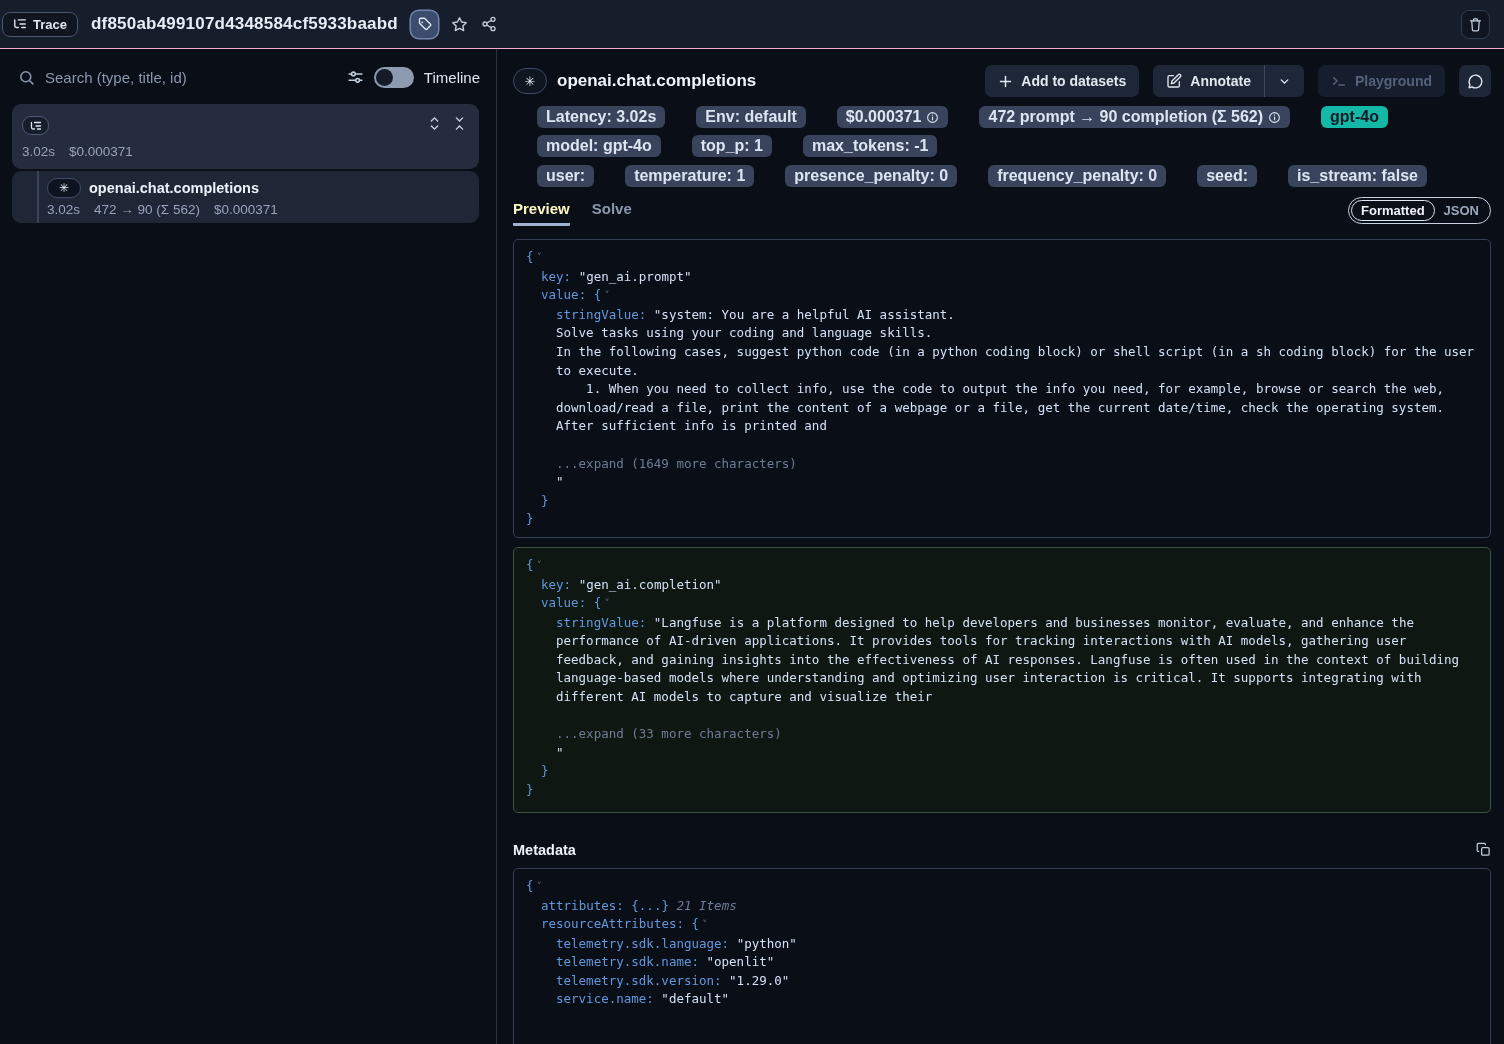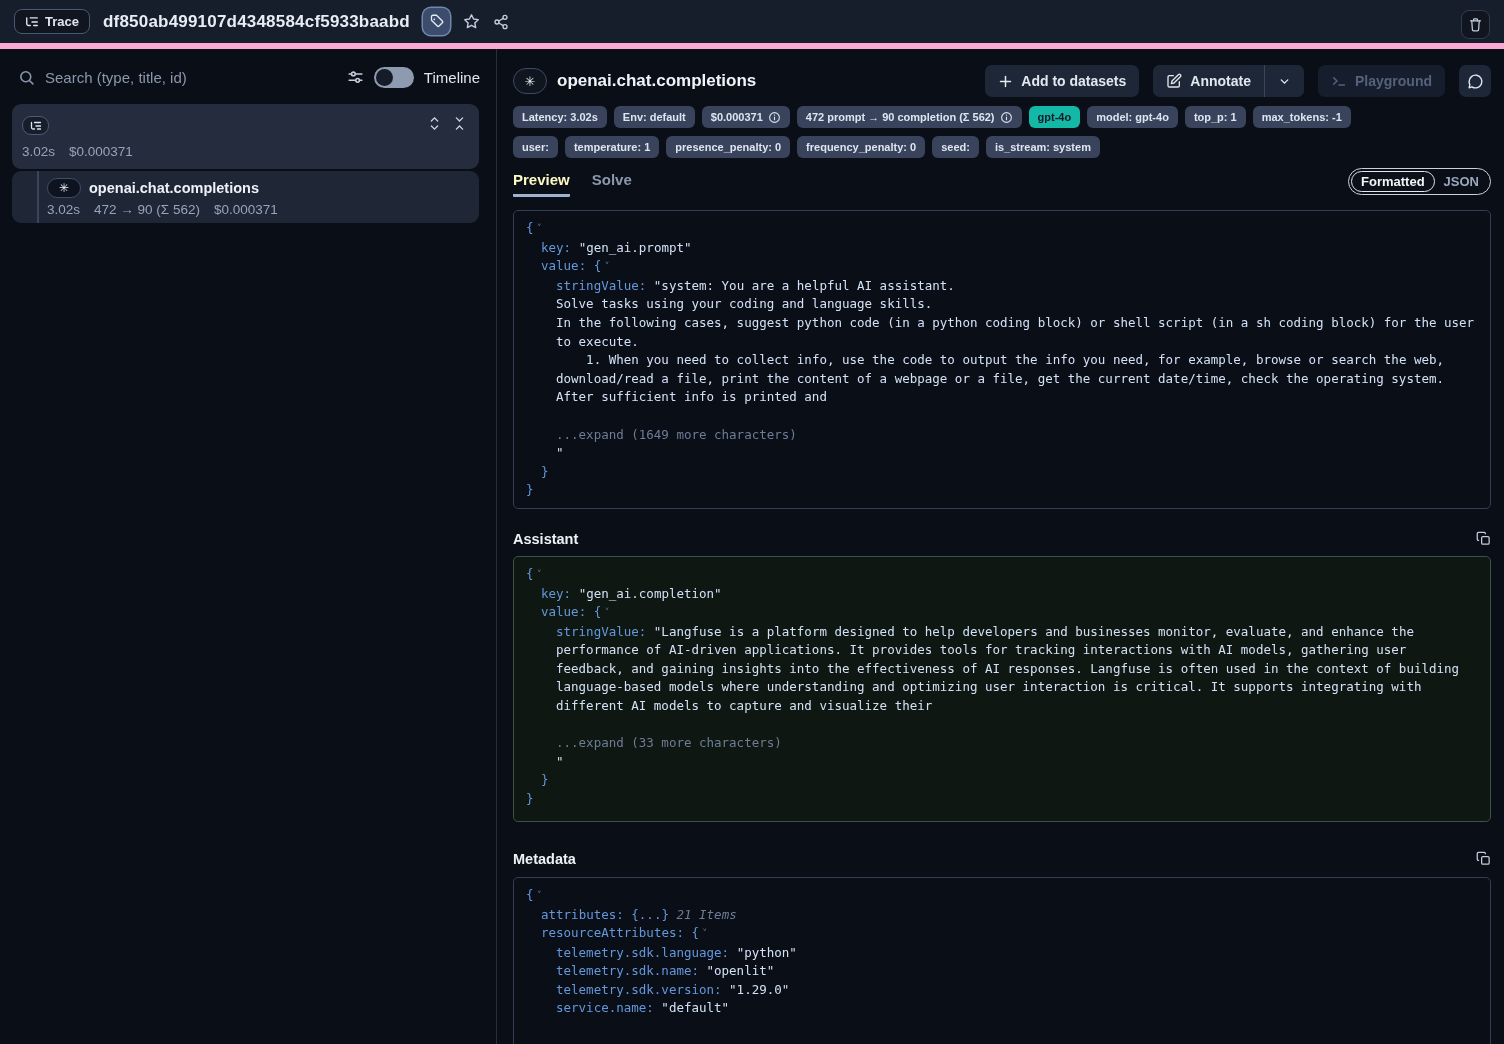--- a/index.html
+++ b/index.html
@@ -7,22 +7,22 @@
   body {
     background:#0a0e17; color:#eef2f8;
     font-family:"Liberation Sans", sans-serif;
     position:relative;
   }
   svg { display:block; }
 
   
   #topbar {
     position:absolute; top:0; left:0; width:1504px; height:49px;
-    background:#161d2b; border-bottom:6px solid #f9a8d4;
-    display:flex; align-items:center; padding:0 14px; gap:13px;
+    background:#161d2b; border-bottom:1px solid #f9a8d4;
+    display:flex; align-items:center; padding:0 2px; gap:13px;
   }
   .trace-pill {
     display:flex; align-items:center; gap:6px;
     border:1px solid #4a5872; background:#10151f; color:#dfe6f1;
     border-radius:8px; padding:4px 10px; font-size:13px; font-weight:bold;
   }
   #trace-id { font-size:17px; font-weight:bold; color:#e8edf5; letter-spacing:.2px; }
   .icon-btn { background:none; border:none; color:#c3cedd; cursor:pointer; display:flex; align-items:center; justify-content:center; }
   .tag-btn {
     width:27px; height:27px; border-radius:8px; background:#3b4c6c;
@@ -98,21 +98,21 @@
   .btn-group .divider { width:1px; background:#3a465e; margin:0; }
   .btn-group .chev-part { padding:0 13px; }
   .btn.disabled { background:#161e2d; color:#55627c; cursor:default; }
   .btn.square { width:32px; padding:0; justify-content:center; }
 
   #timestamp { margin-top:10px; font-size:14.5px; color:#e6ecf6; }
 
   .badge-row { display:flex; flex-wrap:wrap; gap:7px; margin-top:8px; }
   .badge {
     display:inline-flex; align-items:center; gap:5px; height:22px; padding:0 9px;
-    background:#39445c; color:#dde5f2; font-size:11px; font-weight:bold; border-radius:6px; white-space:nowrap;
+    background:#39445c; color:#dde5f2; font-size:16px; font-weight:bold; border-radius:6px; white-space:nowrap;margin-left:24px;
   }
   .badge-light { background:#14b8a6; color:#141a26; }
   .badge svg.info { width:13px; height:13px; }
 
   .tabs-row { display:flex; align-items:flex-end; margin-top:12px; height:27px; }
   .tab { font-size:15px; font-weight:600; padding-bottom:6px; cursor:pointer; }
   .tab.active { color:#fef9c3; border-bottom:3.5px solid #9fb2cf; border-radius:1px; }
   .tab.inactive { color:#8b98ae; margin-left:22px; border-bottom:3.5px solid transparent; }
   .seg-control {
     margin-left:auto; display:flex; align-items:center; height:27px;
@@ -339,21 +339,21 @@
       <span class="badge">
         <span>presence_penalty: 0</span>
       </span>
       <span class="badge">
         <span>frequency_penalty: 0</span>
       </span>
       <span class="badge">
         <span>seed:</span>
       </span>
       <span class="badge">
-        <span>is_stream: system</span>
+        <span>is_stream: false</span>
       </span>
     </div>
 
   <div class="tabs-row">
     <span class="tab active">Preview</span>
     <span class="tab inactive">Solve</span>
     <span class="seg-control">
       <span class="seg active">Formatted</span>
       <span class="seg inactive">JSON</span>
     </span>
@@ -367,29 +367,20 @@
       <div class="cl" style="padding-left: 30px;"><span class="s">Solve tasks using your coding and language skills.</span></div>
       <div class="cl" style="padding-left: 30px;"><span class="s">In the following cases, suggest python code (in a python coding block) or shell script (in a sh coding block) for the user to execute.</span></div>
       <div class="cl" style="padding-left: 30px;"><span class="s">    1. When you need to collect info, use the code to output the info you need, for example, browse or search the web, download/read a file, print the content of a webpage or a file, get the current date/time, check the operating system. After sufficient info is printed and</span></div>
       <div class="cl" style="padding-left: 30px;">&nbsp;</div>
       <div class="cl" style="padding-left: 30px;"><span class="x">...expand (1649 more characters)</span></div>
       <div class="cl" style="padding-left: 30px;"><span class="s">"</span></div>
       <div class="cl" style="padding-left: 15px;"><span class="b">}</span></div>
       <div class="cl" style="padding-left: 0px;"><span class="b">}</span></div>
     </div>
 
-  <div id="assistant-head" class="section-head">
-    <span class="title">Assistant</span>
-    <span class="copy">
-      <svg width="15" height="15" viewBox="0 0 24 24" fill="none" stroke="currentColor" stroke-width="2" stroke-linejoin="round">
-          <rect x="9" y="9" width="12" height="12" rx="2"></rect>
-          <path d="M5 15H4a2 2 0 0 1-2-2V4a2 2 0 0 1 2-2h9a2 2 0 0 1 2 2v1"></path>
-        </svg>
-    </span>
-  </div>
   <div id="assistant-block" class="code-block">
       <div class="cl" style="padding-left: 0px;"><span class="b">{</span><span class="c"> ˅</span></div>
       <div class="cl" style="padding-left: 15px;"><span class="b">key: </span><span class="s">"gen_ai.completion"</span></div>
       <div class="cl" style="padding-left: 15px;"><span class="b">value: </span><span class="b">{</span><span class="c"> ˅</span></div>
       <div class="cl" style="padding-left: 30px;"><span class="b">stringValue: </span><span class="s">"Langfuse is a platform designed to help developers and businesses monitor, evaluate, and enhance the performance of AI-driven applications. It provides tools for tracking interactions with AI models, gathering user feedback, and gaining insights into the effectiveness of AI responses. Langfuse is often used in the context of building language-based models where understanding and optimizing user interaction is critical. It supports integrating with different AI models to capture and visualize their</span></div>
       <div class="cl" style="padding-left: 30px;">&nbsp;</div>
       <div class="cl" style="padding-left: 30px;"><span class="x">...expand (33 more characters)</span></div>
       <div class="cl" style="padding-left: 30px;"><span class="s">"</span></div>
       <div class="cl" style="padding-left: 15px;"><span class="b">}</span></div>
       <div class="cl" style="padding-left: 0px;"><span class="b">}</span></div>

